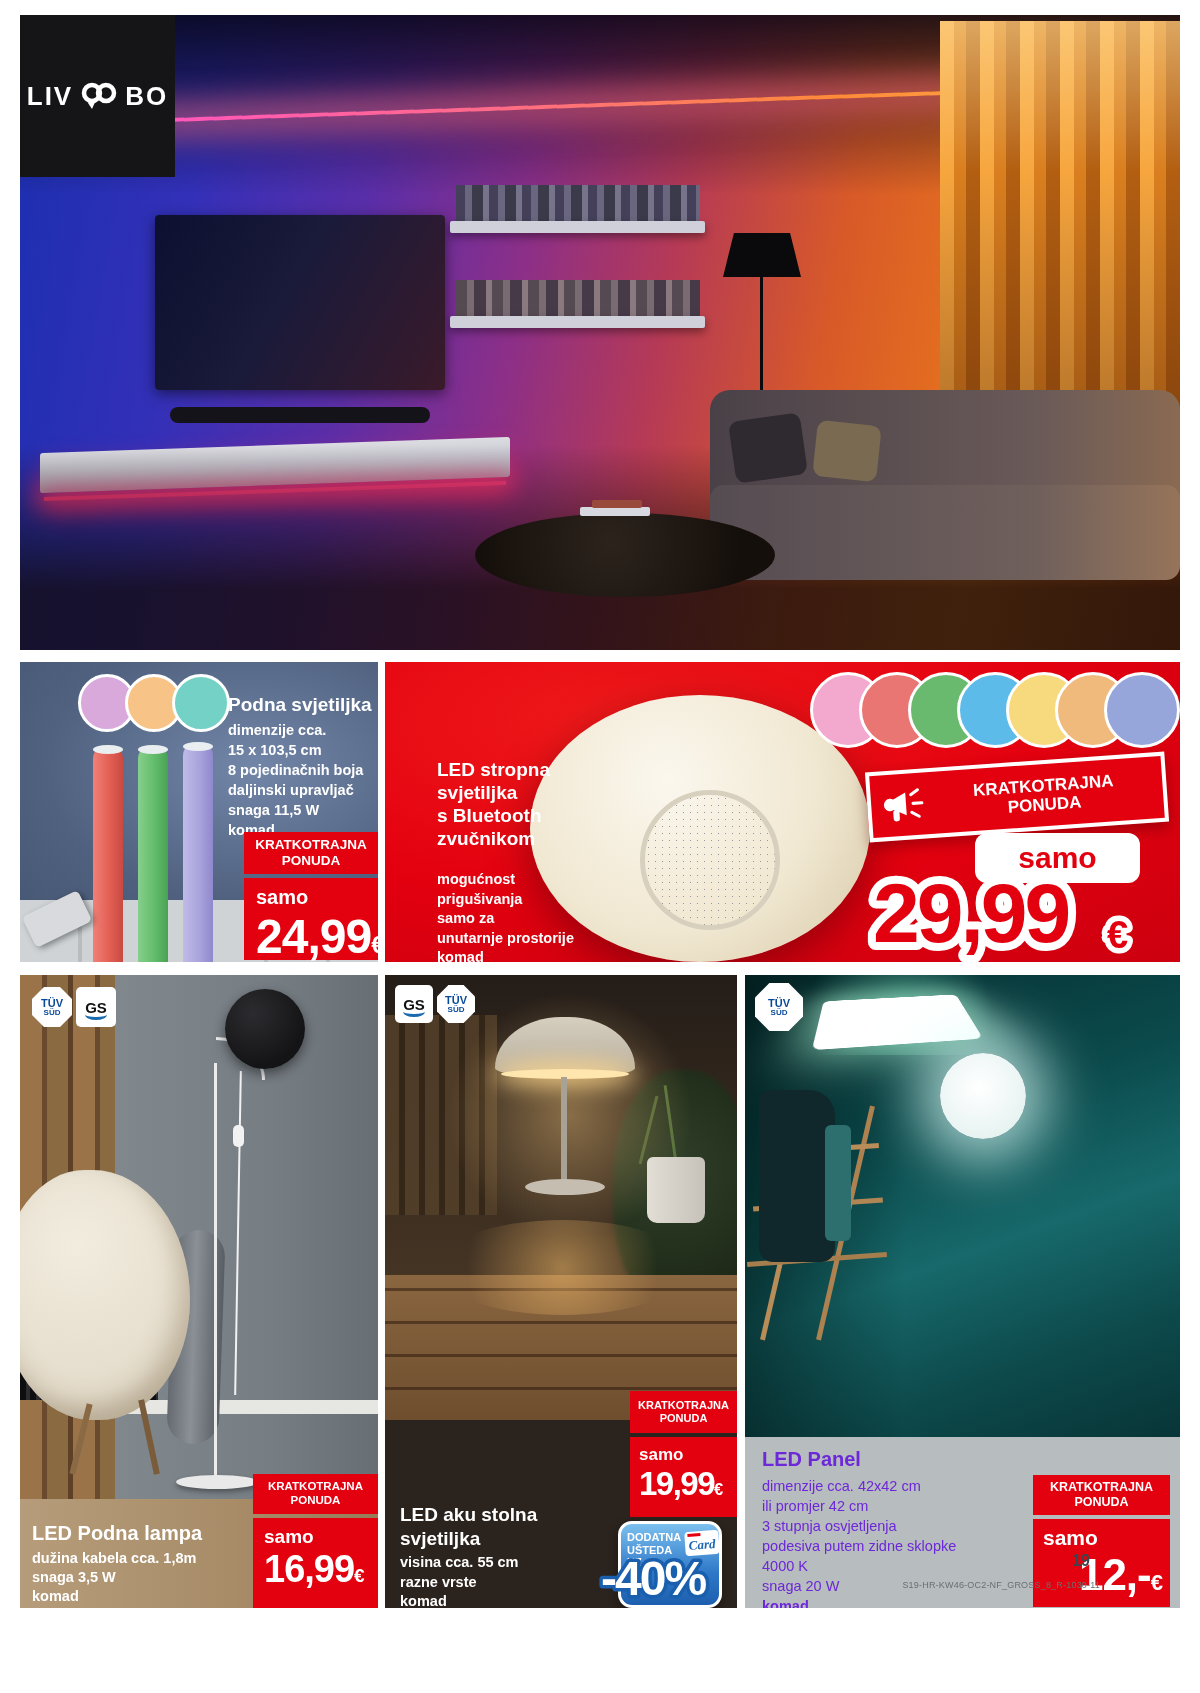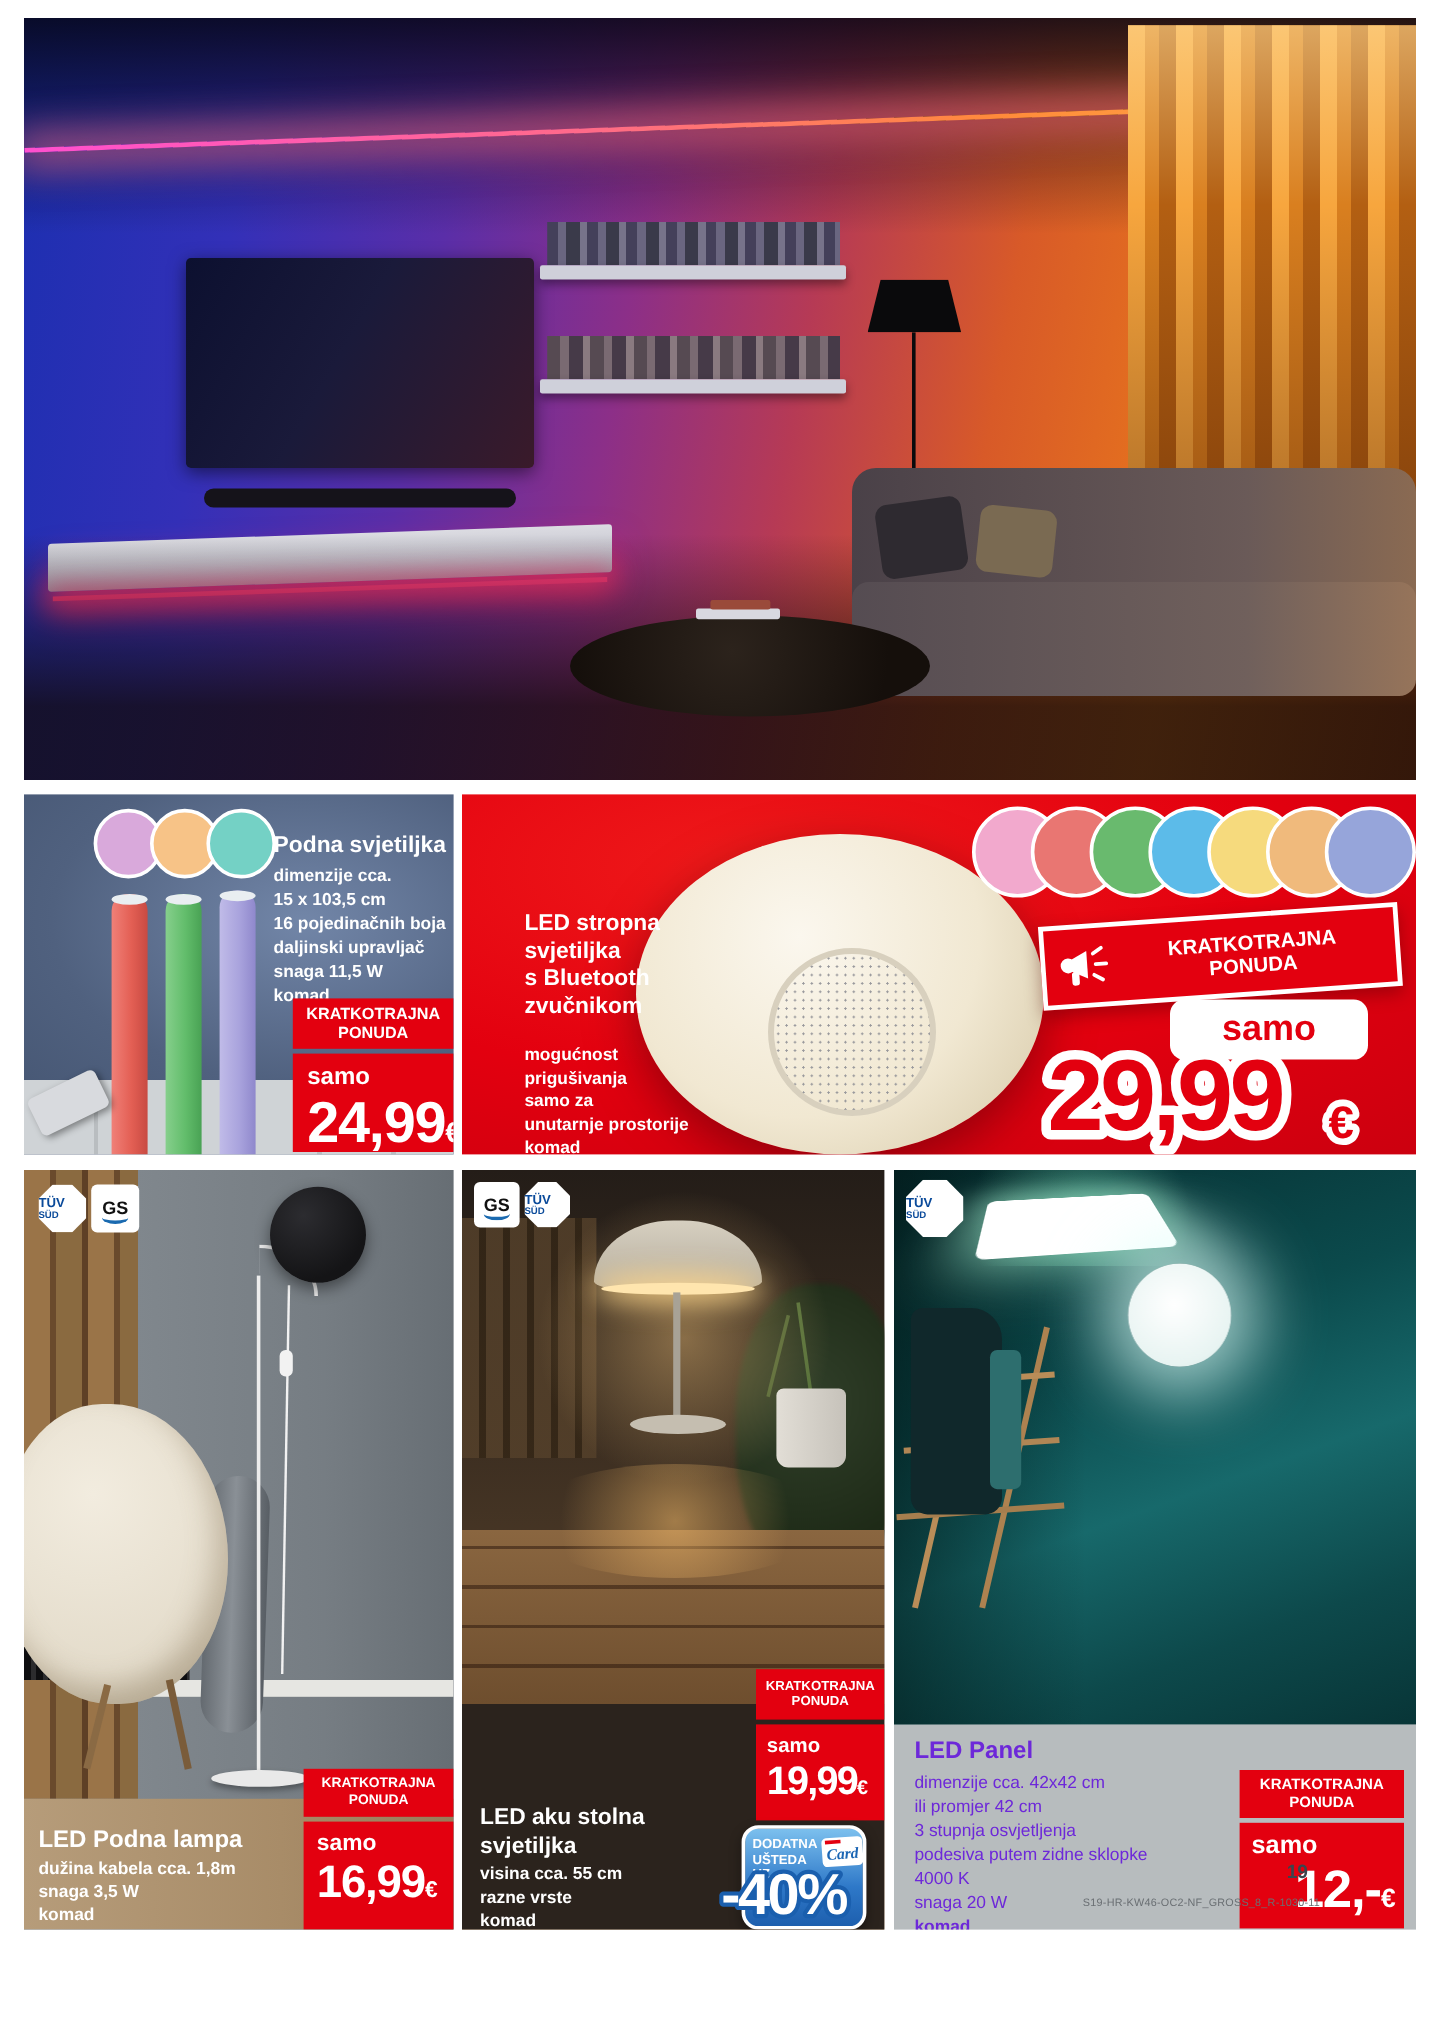--- a/index.html
+++ b/index.html
@@ -12,21 +12,21 @@
   
   .promo{background:#e3000f;color:#fff;font-weight:bold;text-align:center;
          display:flex;flex-direction:column;justify-content:center;line-height:1.18;}
   
   .pricebox{background:#e3000f;color:#fff;font-weight:bold;box-sizing:border-box;}
   .samo{display:block;}
   .cur{font-size:.5em;font-weight:bold;}
   svg text{font-family:"Liberation Sans",sans-serif;font-weight:bold;}
   .spec{font-weight:bold;}
   .dot{position:absolute;border-radius:50%;border:3px solid #fff;box-sizing:border-box;}
-  .tuv{background:#fff;color:#0a4a9a;text-align:left;font-weight:bold;
+  .tuv{background:#fff;color:#0a4a9a;text-align:center;font-weight:bold;
        clip-path:polygon(30% 0,70% 0,100% 30%,100% 70%,70% 100%,30% 100%,0 70%,0 30%);
        display:flex;flex-direction:column;justify-content:center;line-height:1;}
   .tuv .t1{font-size:11px;} .tuv .t2{font-size:8px;}
   .gs{background:#fff;color:#111;font-weight:bold;text-align:center;border-radius:5px;
       display:flex;align-items:center;justify-content:center;font-size:15px;}
   .gs i{position:absolute;width:22px;height:8px;border-bottom:3px solid #1a6ab0;
         border-radius:50%;margin-top:14px;}
 </style>
 </head>
 <body>
@@ -67,20 +67,33 @@
                 background:linear-gradient(90deg,#4a4148,#6a5a58 70%,#8a6a52);"></div>
     <div class="abs" style="left:690px;top:470px;width:470px;height:95px;border-radius:14px;
                 background:linear-gradient(90deg,#554c52,#70605c 70%,#96745a);"></div>
     <div class="abs" style="left:712px;top:402px;width:72px;height:62px;border-radius:10px;background:#2e2a30;transform:rotate(-8deg);"></div>
     <div class="abs" style="left:795px;top:408px;width:64px;height:56px;border-radius:10px;background:#7a6a52;transform:rotate(6deg);"></div>
     <div class="abs" style="left:455px;top:498px;width:300px;height:84px;border-radius:50%;
                 background:radial-gradient(circle at 45% 35%,#2c231c,#150f0b 75%);"></div>
     <div class="abs" style="left:560px;top:492px;width:70px;height:9px;background:#d8d8e0;border-radius:2px;"></div>
     <div class="abs" style="left:572px;top:485px;width:50px;height:8px;background:#9a4a3a;border-radius:2px;"></div>
 
+    <div class="abs" style="left:0;top:0;width:155px;height:162px;background:#151518;display:flex;align-items:center;justify-content:center;gap:6px;">
+      <span class="white bold" style="font-size:26px;letter-spacing:2px;">LIV</span>
+      <span style="display:inline-flex;">
+        <svg width="40" height="28" viewBox="0 0 40 28">
+          <g fill="none" stroke="#fff" stroke-width="4.5">
+            <circle cx="13" cy="11" r="8"></circle>
+              <circle cx="27" cy="11" r="8"></circle>
+          </g>
+          <path d="M9 21 L17 18 L13 27 Z" fill="#fff"></path>
+        </svg>
+      </span>
+      <span class="white bold" style="font-size:26px;letter-spacing:2px;">BO</span>
+    </div>
   </div>
 
   <div class="panel" style="left:20px;top:662px;width:358px;height:300px;
               background:radial-gradient(130% 100% at 65% 35%,#7286a8 0%,#50617f 45%,#3c4c68 100%);">
     <div class="abs" style="left:0;top:238px;width:358px;height:62px;
                 background:repeating-linear-gradient(90deg,#cfd3d6 0 58px,#b9bdc0 58px 62px),linear-gradient(#c9ccd0,#c9ccd0);"></div>
     <div class="dot" style="left: 58px; top: 12px; width: 58px; height: 58px; background-color: rgb(217, 169, 219);"></div>
     <div class="dot" style="left: 105px; top: 12px; width: 58px; height: 58px; background-color: rgb(247, 195, 135);"></div>
     <div class="dot" style="left: 152px; top: 12px; width: 58px; height: 58px; background-color: rgb(116, 209, 197);"></div>
     <div class="abs" style="left:73px;top:83px;width:30px;height:217px;border-radius:14px 14px 0 0;
@@ -91,21 +104,21 @@
                 background:linear-gradient(90deg,#c0bbe8,#a9a3dd 55%,#8f88cc);"></div>
     <div class="abs" style="left:73px;top:83px;width:30px;height:9px;border-radius:50%;background:#e9eef1;"></div>
     <div class="abs" style="left:118px;top:83px;width:30px;height:9px;border-radius:50%;background:#e9eef1;"></div>
     <div class="abs" style="left:163px;top:80px;width:30px;height:9px;border-radius:50%;background:#e9eef1;"></div>
     <div class="abs" style="left:6px;top:240px;width:62px;height:34px;border-radius:5px;transform:rotate(-26deg);
                 background:#d8dade;box-shadow:2px 3px 6px rgba(0,0,0,.4);"></div>
     <div class="abs white bold" style="left:208px;top:32px;font-size:19px;">Podna svjetiljka</div>
     <div class="abs white" style="left:208px;top:58px;font-size:14.5px;line-height:20px;">
       <div class="spec">dimenzije cca.</div>
       <div class="spec">15 x 103,5 cm</div>
-      <div class="spec">16 pojedinačnih boja</div>
+      <div class="spec">8 pojedinačnih boja</div>
       <div class="spec">daljinski upravljač</div>
       <div class="spec">snaga 11,5 W</div>
       <div class="bold">komad</div>
     </div>
     <div class="promo" style="left:224px;top:170px;width:134px;height:42px;position:absolute;font-size:13.5px;">
       <span>KRATKOTRAJNA</span>
       <span>PONUDA</span>
     </div>
     <div class="pricebox abs" style="left:224px;top:216px;width:134px;height:82px;padding:8px 0 0 12px;">
       <span class="samo" style="font-size:20px;">samo</span>

